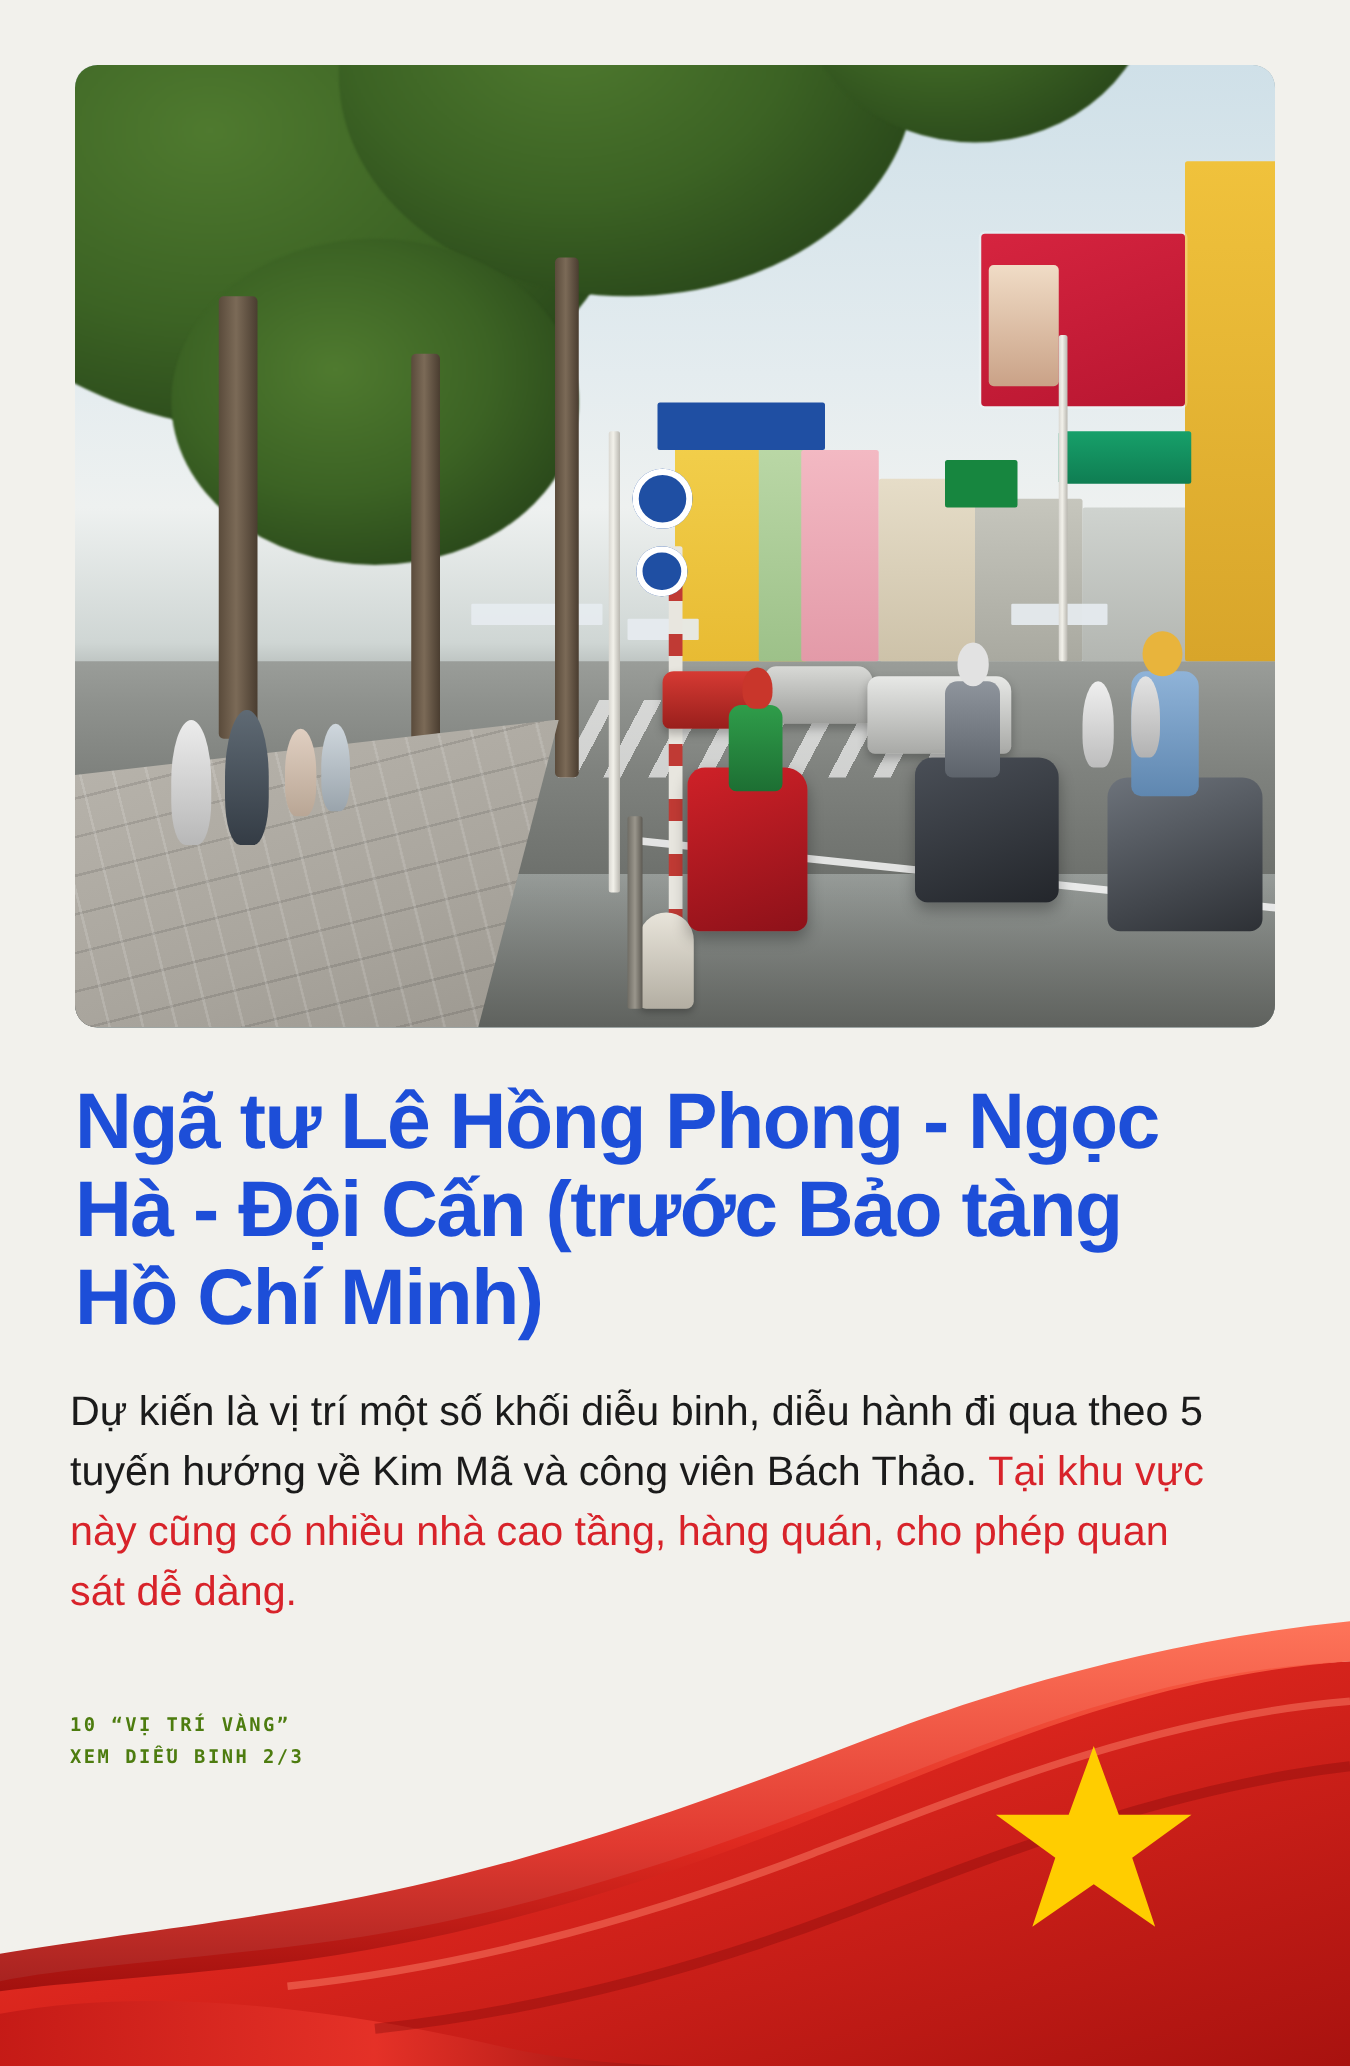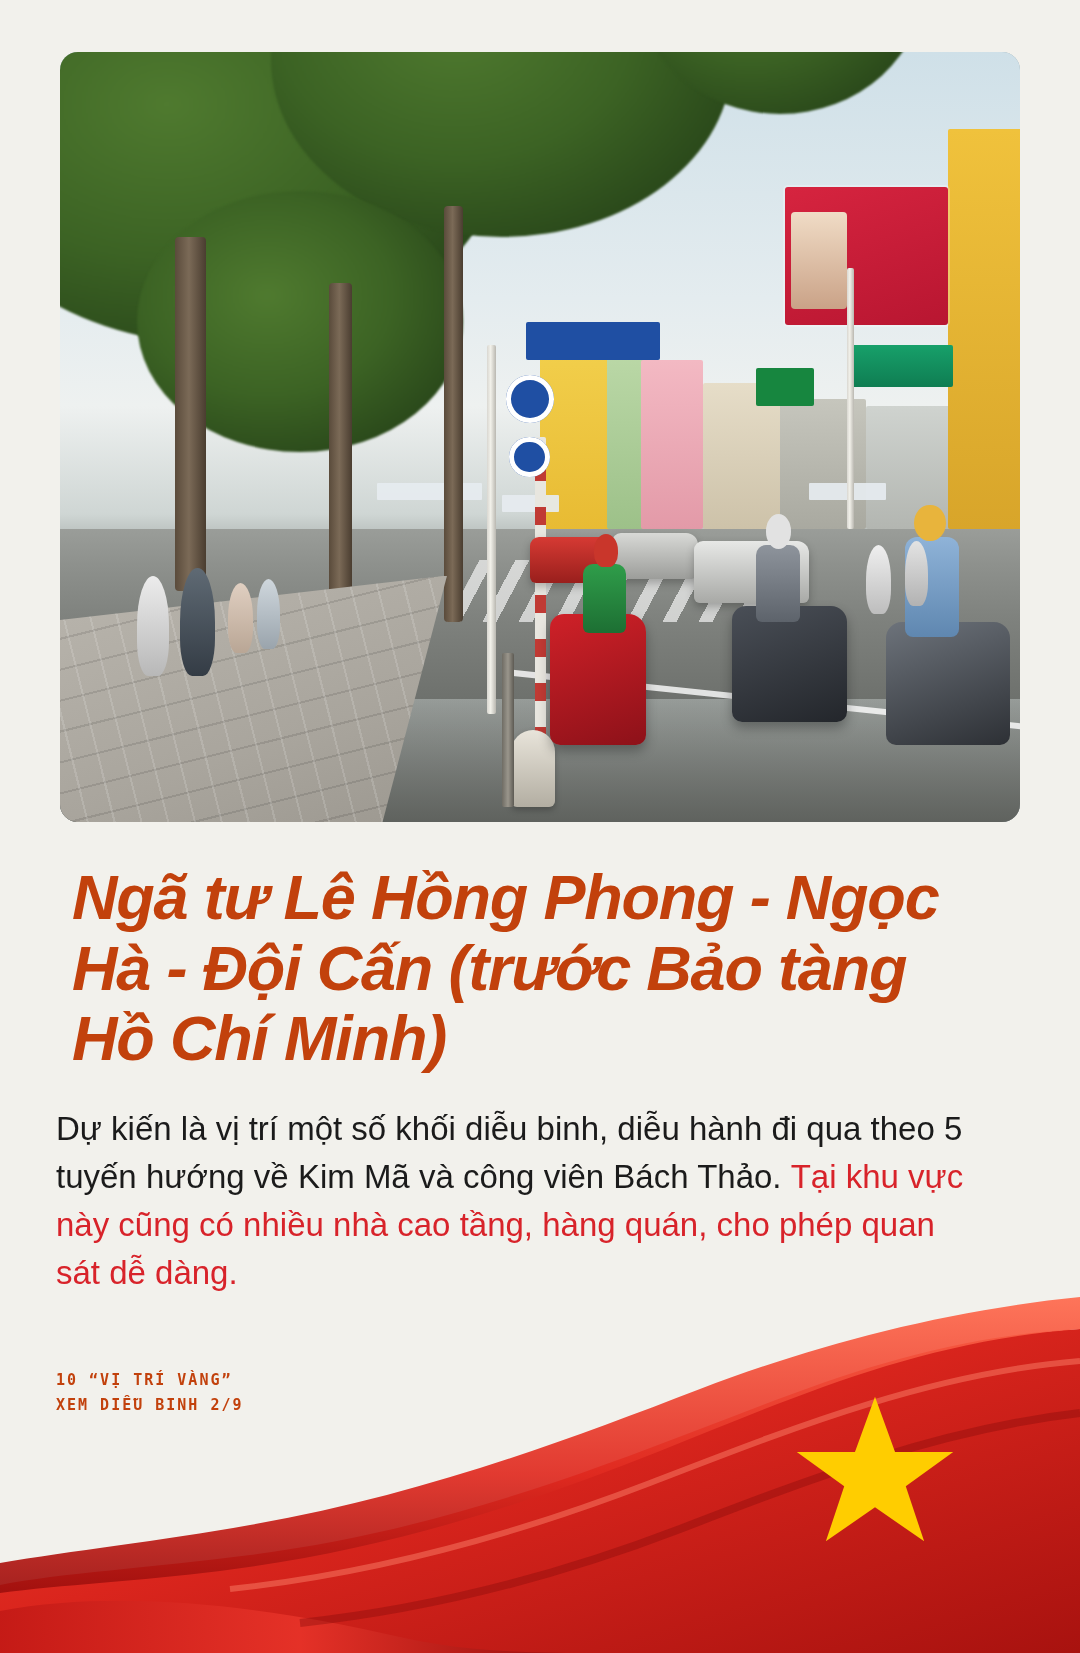--- a/index.html
+++ b/index.html
@@ -209,29 +209,28 @@
     position: absolute; left: 47%; bottom: 2%;
     width: 4.6%; height: 10%;
     background: linear-gradient(180deg,#e8e4da,#b3aea2);
     border-radius: 22px 22px 6px 6px;
     box-shadow: 0 3px 6px rgba(0,0,0,.25);
   }
 
   
   .headline {
     position: absolute;
-    left: 72px;
+    left: 60px;
     top: 862px;
     width: 930px;
     font-size: 63px;
     line-height: 1.12;
     font-weight: 700;
     letter-spacing: -1.2px;
-    color: #c2410c;
-    font-style: italic;
+    color: #1d4ed8;
   }
 
   .body-copy {
     position: absolute;
     left: 56px;
     top: 1105px;
     width: 928px;
     font-size: 33px;
     line-height: 1.45;
     color: #1b1b1b;
@@ -241,21 +240,21 @@
 
   
   .footer-tag {
     position: absolute;
     left: 56px;
     top: 1368px;
     font-family: "DejaVu Sans Mono", monospace;
     font-size: 15px;
     line-height: 1.65;
     letter-spacing: 2px;
-    color: #c2410c;
+    color: #4d7c0f;
     font-weight: 700;
     z-index: 5;
   }
 
   
   .ribbon { position: absolute; left: 0; right: 0; bottom: 0; height: 420px; }
   .star-wrap { position: absolute; left: 790px; top: 1390px; z-index: 4; }
 </style>
 </head>
 <body>
@@ -322,21 +321,21 @@
   </div>
 
   <h1 class="headline">Ngã tư Lê Hồng Phong - Ngọc Hà - Đội Cấn (trước Bảo tàng Hồ Chí Minh)</h1>
 
   <p class="body-copy">
     <span>Dự kiến là vị trí một số khối diễu binh, diễu hành đi qua theo 5 tuyến hướng về Kim Mã và công viên Bách Thảo. </span><span class="hl">Tại khu vực này cũng có nhiều nhà cao tầng, hàng quán, cho phép quan sát dễ dàng.</span>
   </p>
 
   <div class="footer-tag">
     <div>10 “VỊ TRÍ VÀNG”</div>
-    <div>XEM DIỄU BINH 2/9</div>
+    <div>XEM DIỄU BINH 2/3</div>
   </div>
 
   <svg class="ribbon" viewBox="0 0 1080 420" preserveAspectRatio="none">
     <defs>
       <linearGradient id="redA" x1="0" y1="0" x2="1" y2="1">
         <stop offset="0%" stop-color="#f0422f"></stop>
         <stop offset="45%" stop-color="#da251d"></stop>
         <stop offset="100%" stop-color="#a8120f"></stop>
       </linearGradient>
       <linearGradient id="redB" x1="0" y1="0" x2="0" y2="1">

